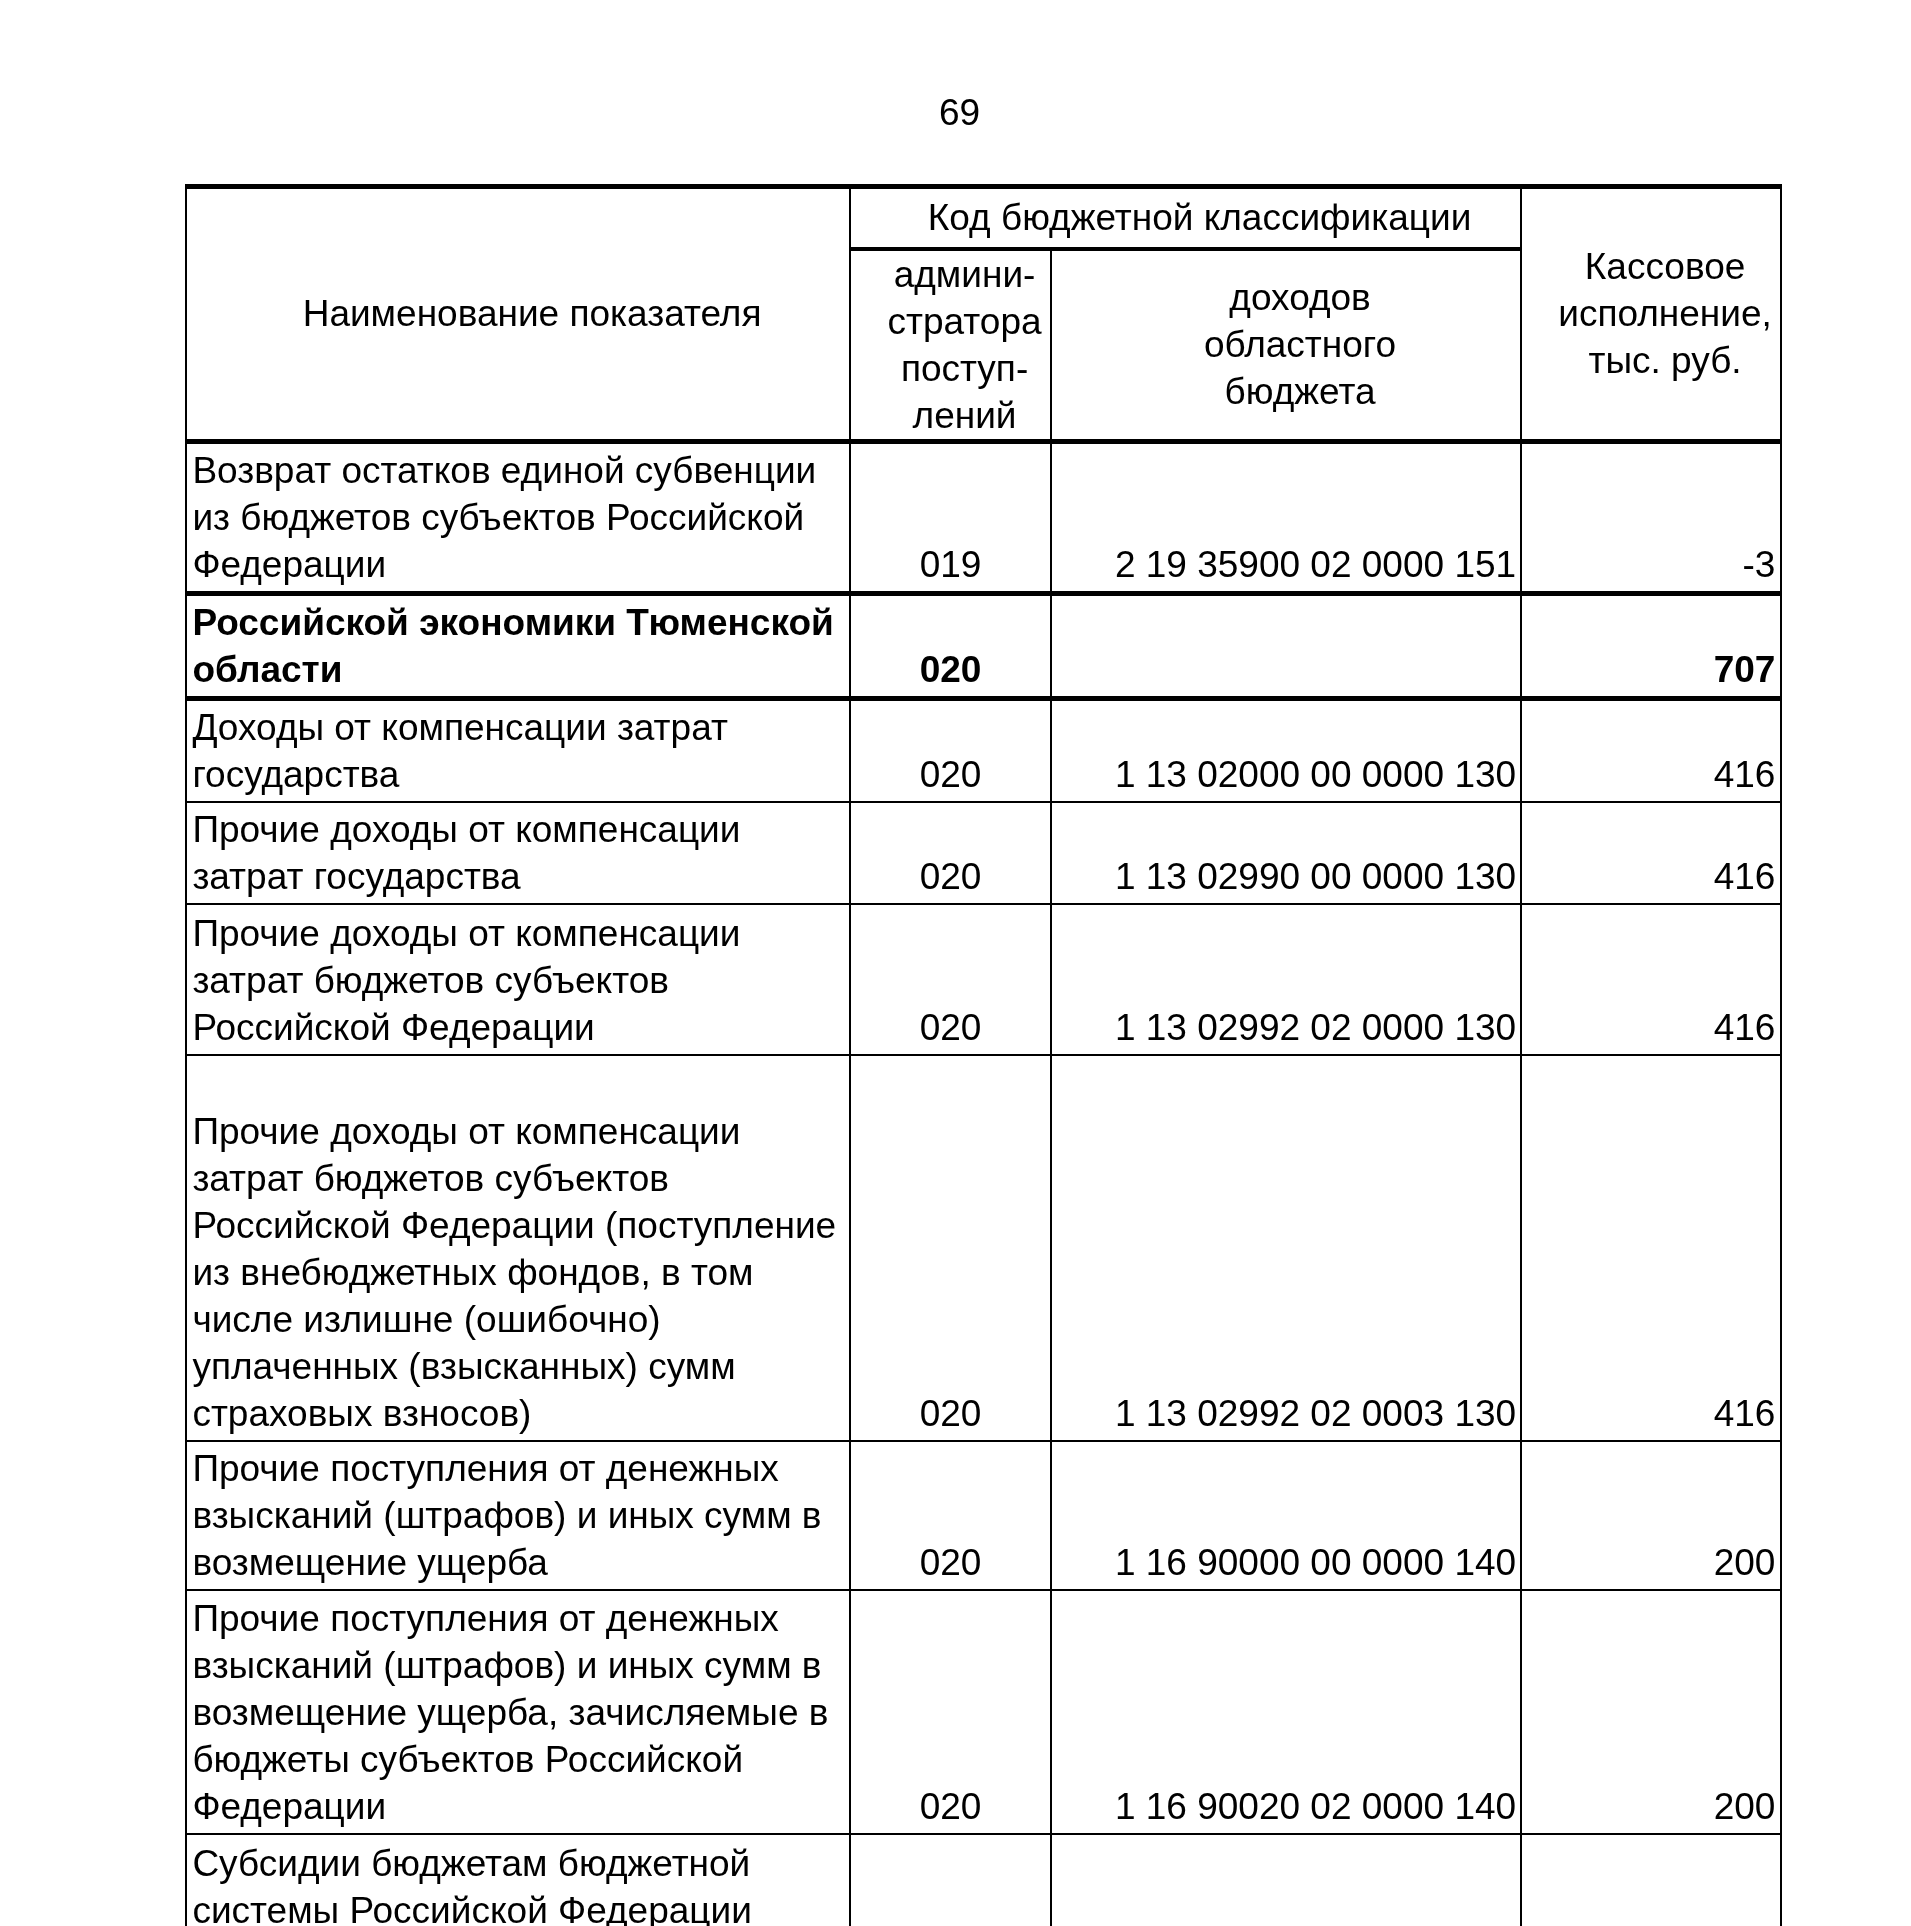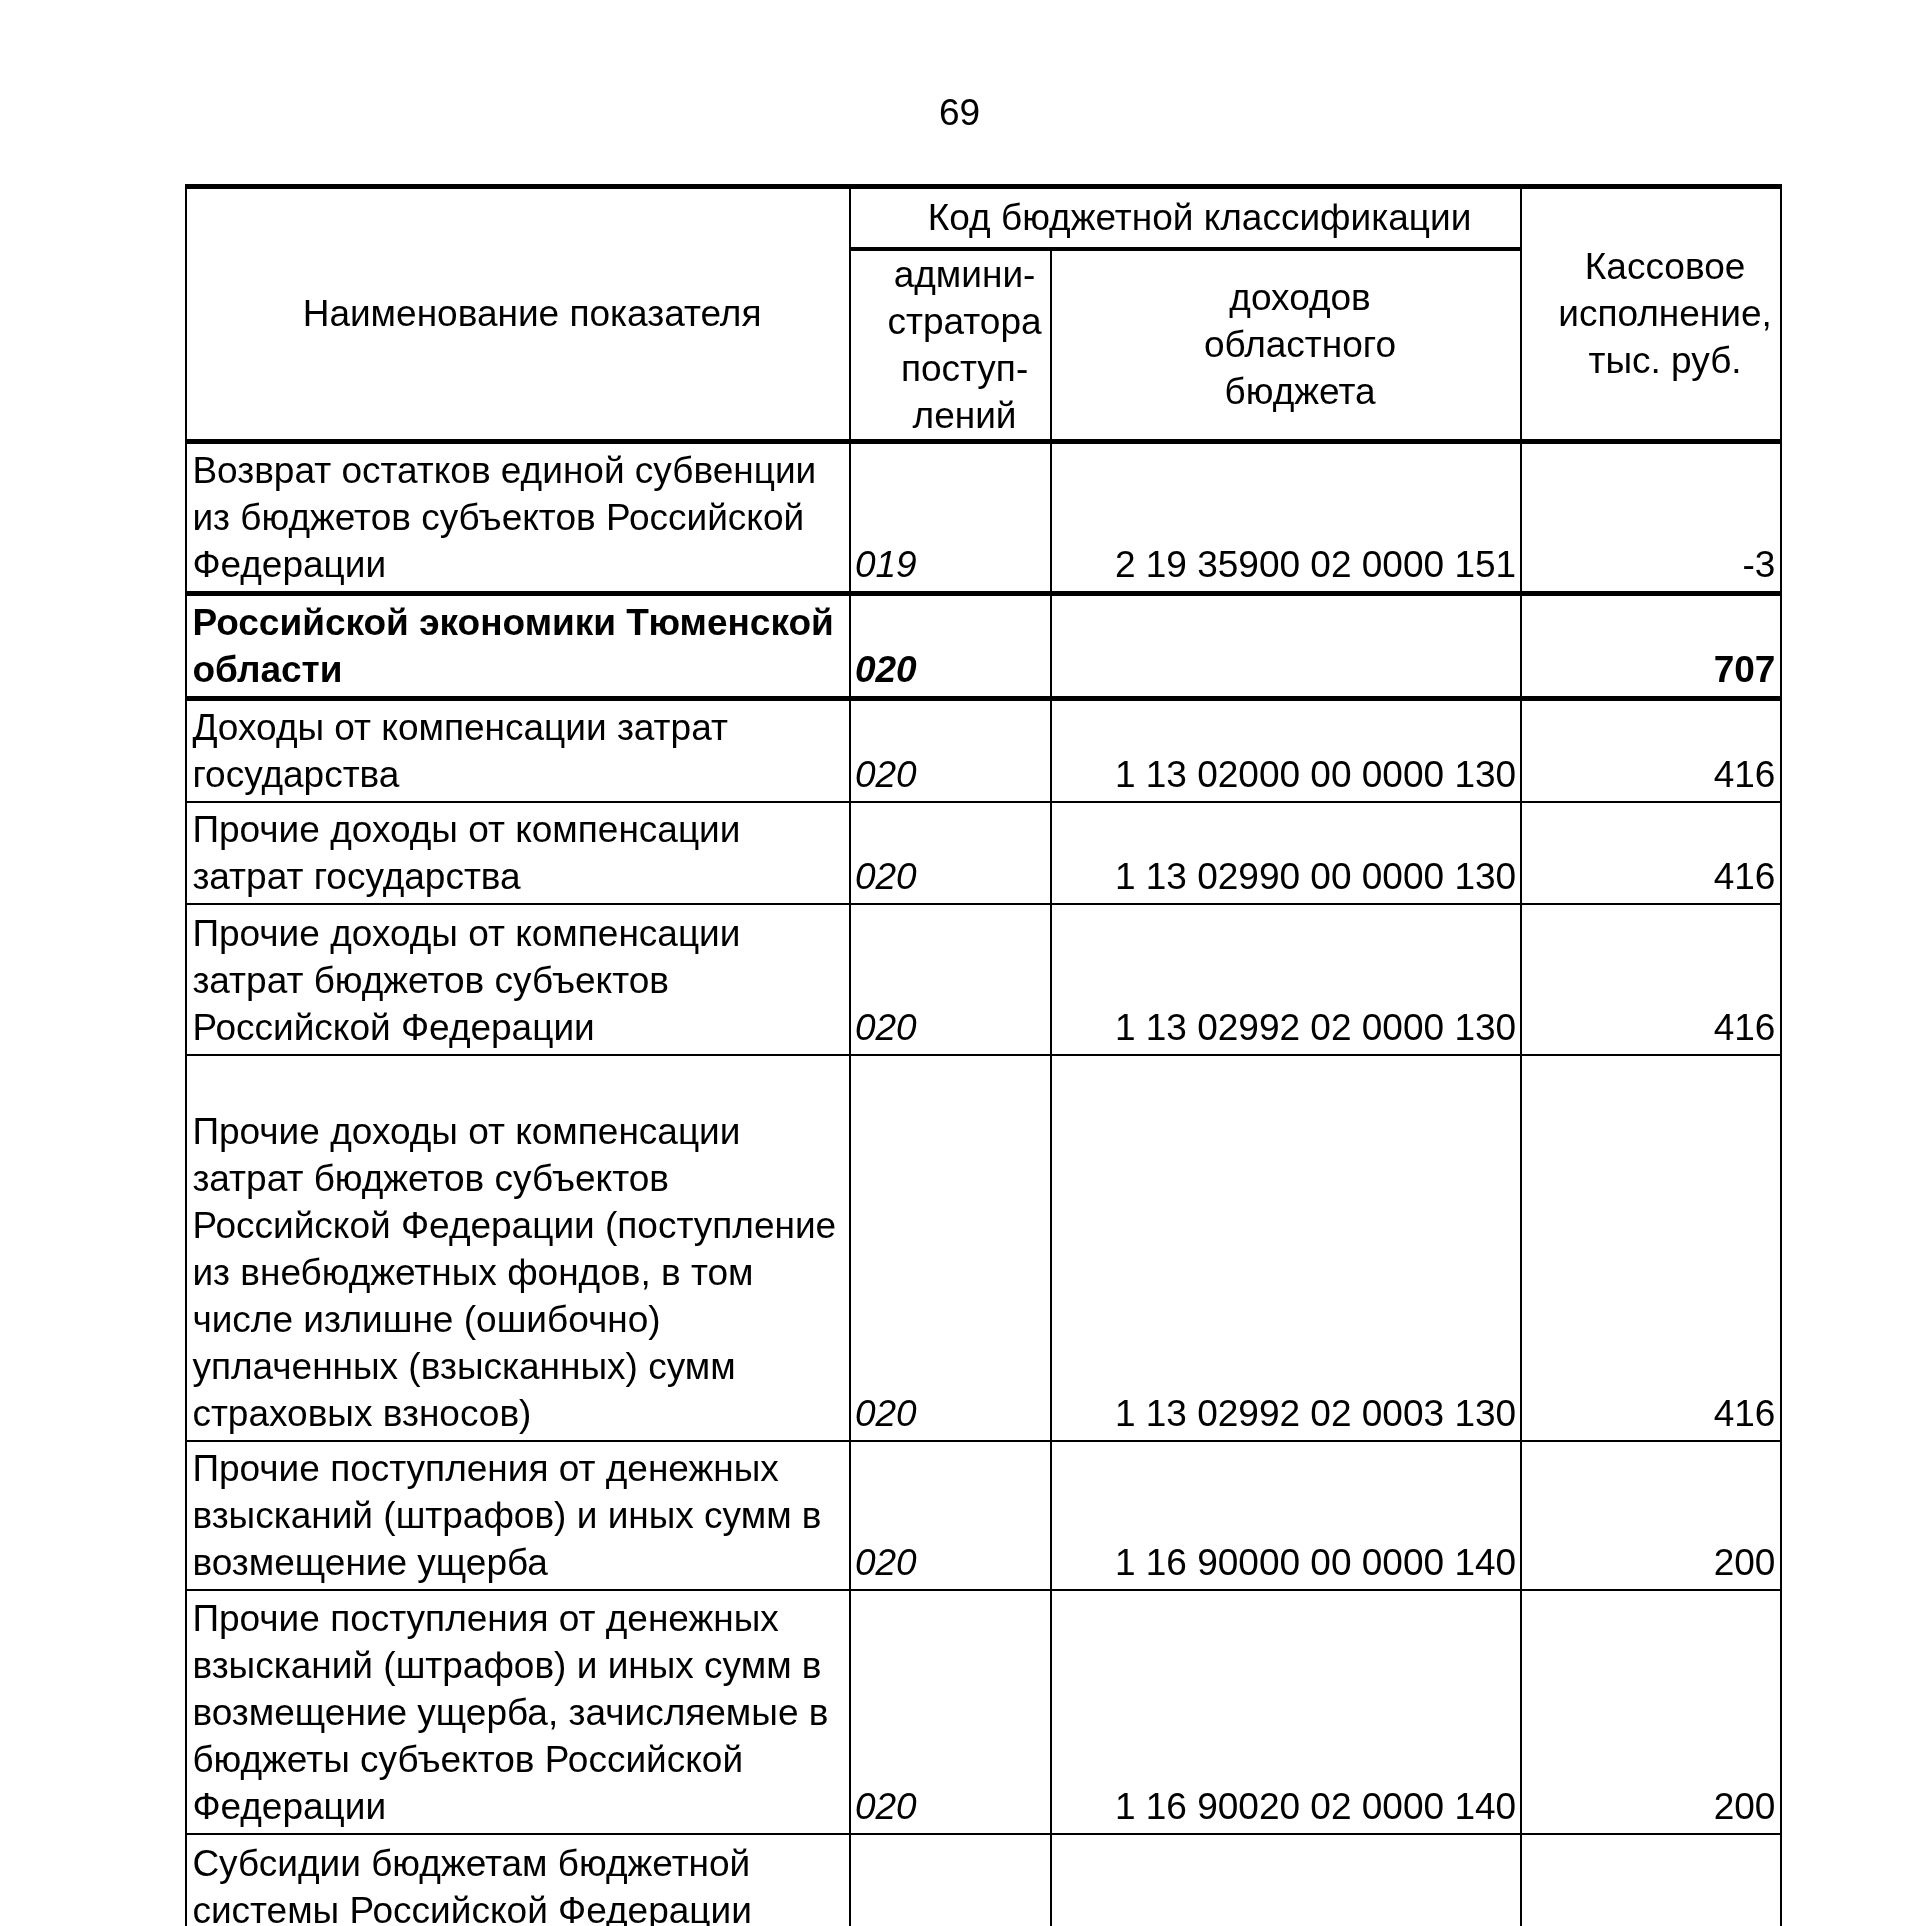--- a/index.html
+++ b/index.html
@@ -10,21 +10,21 @@
   table { position: absolute; left: 185px; top: 184px; width: 1595px;
           border-collapse: collapse; table-layout: fixed; font-size: 37px; line-height: 47px; }
   col.c1 { width: 664px; } col.c2 { width: 201px; } col.c3 { width: 470px; } col.c4 { width: 260px; }
   td, th { border: 2.3px solid #000; padding: 0 3.9px; font-weight: normal; }
   th { text-align: center; vertical-align: middle; padding-left: 32px; }
   thead tr:first-child th { border-top-width: 5.4px; }
   thead tr.sub th.sub { border-top-width: 4.6px; }
   thead tr:last-child th, thead th.rs { border-bottom-width: 5.4px; }
   td { vertical-align: bottom; padding-top: 3.1px; padding-bottom: 3.1px; }
   td.name { text-align: left; padding-left: 5.4px; }
-  td.admin { text-align: left; font-style: italic; }
+  td.admin { text-align: center; }
   td.code { text-align: right; }
   td.amount { text-align: right; padding-right: 4.6px; }
   tr.dept td { font-weight: bold; }
   tr.thick-top td { border-top-width: 5.4px; }
 </style>
 </head>
 <body>
 
 <div class="page-num">69</div>
 

